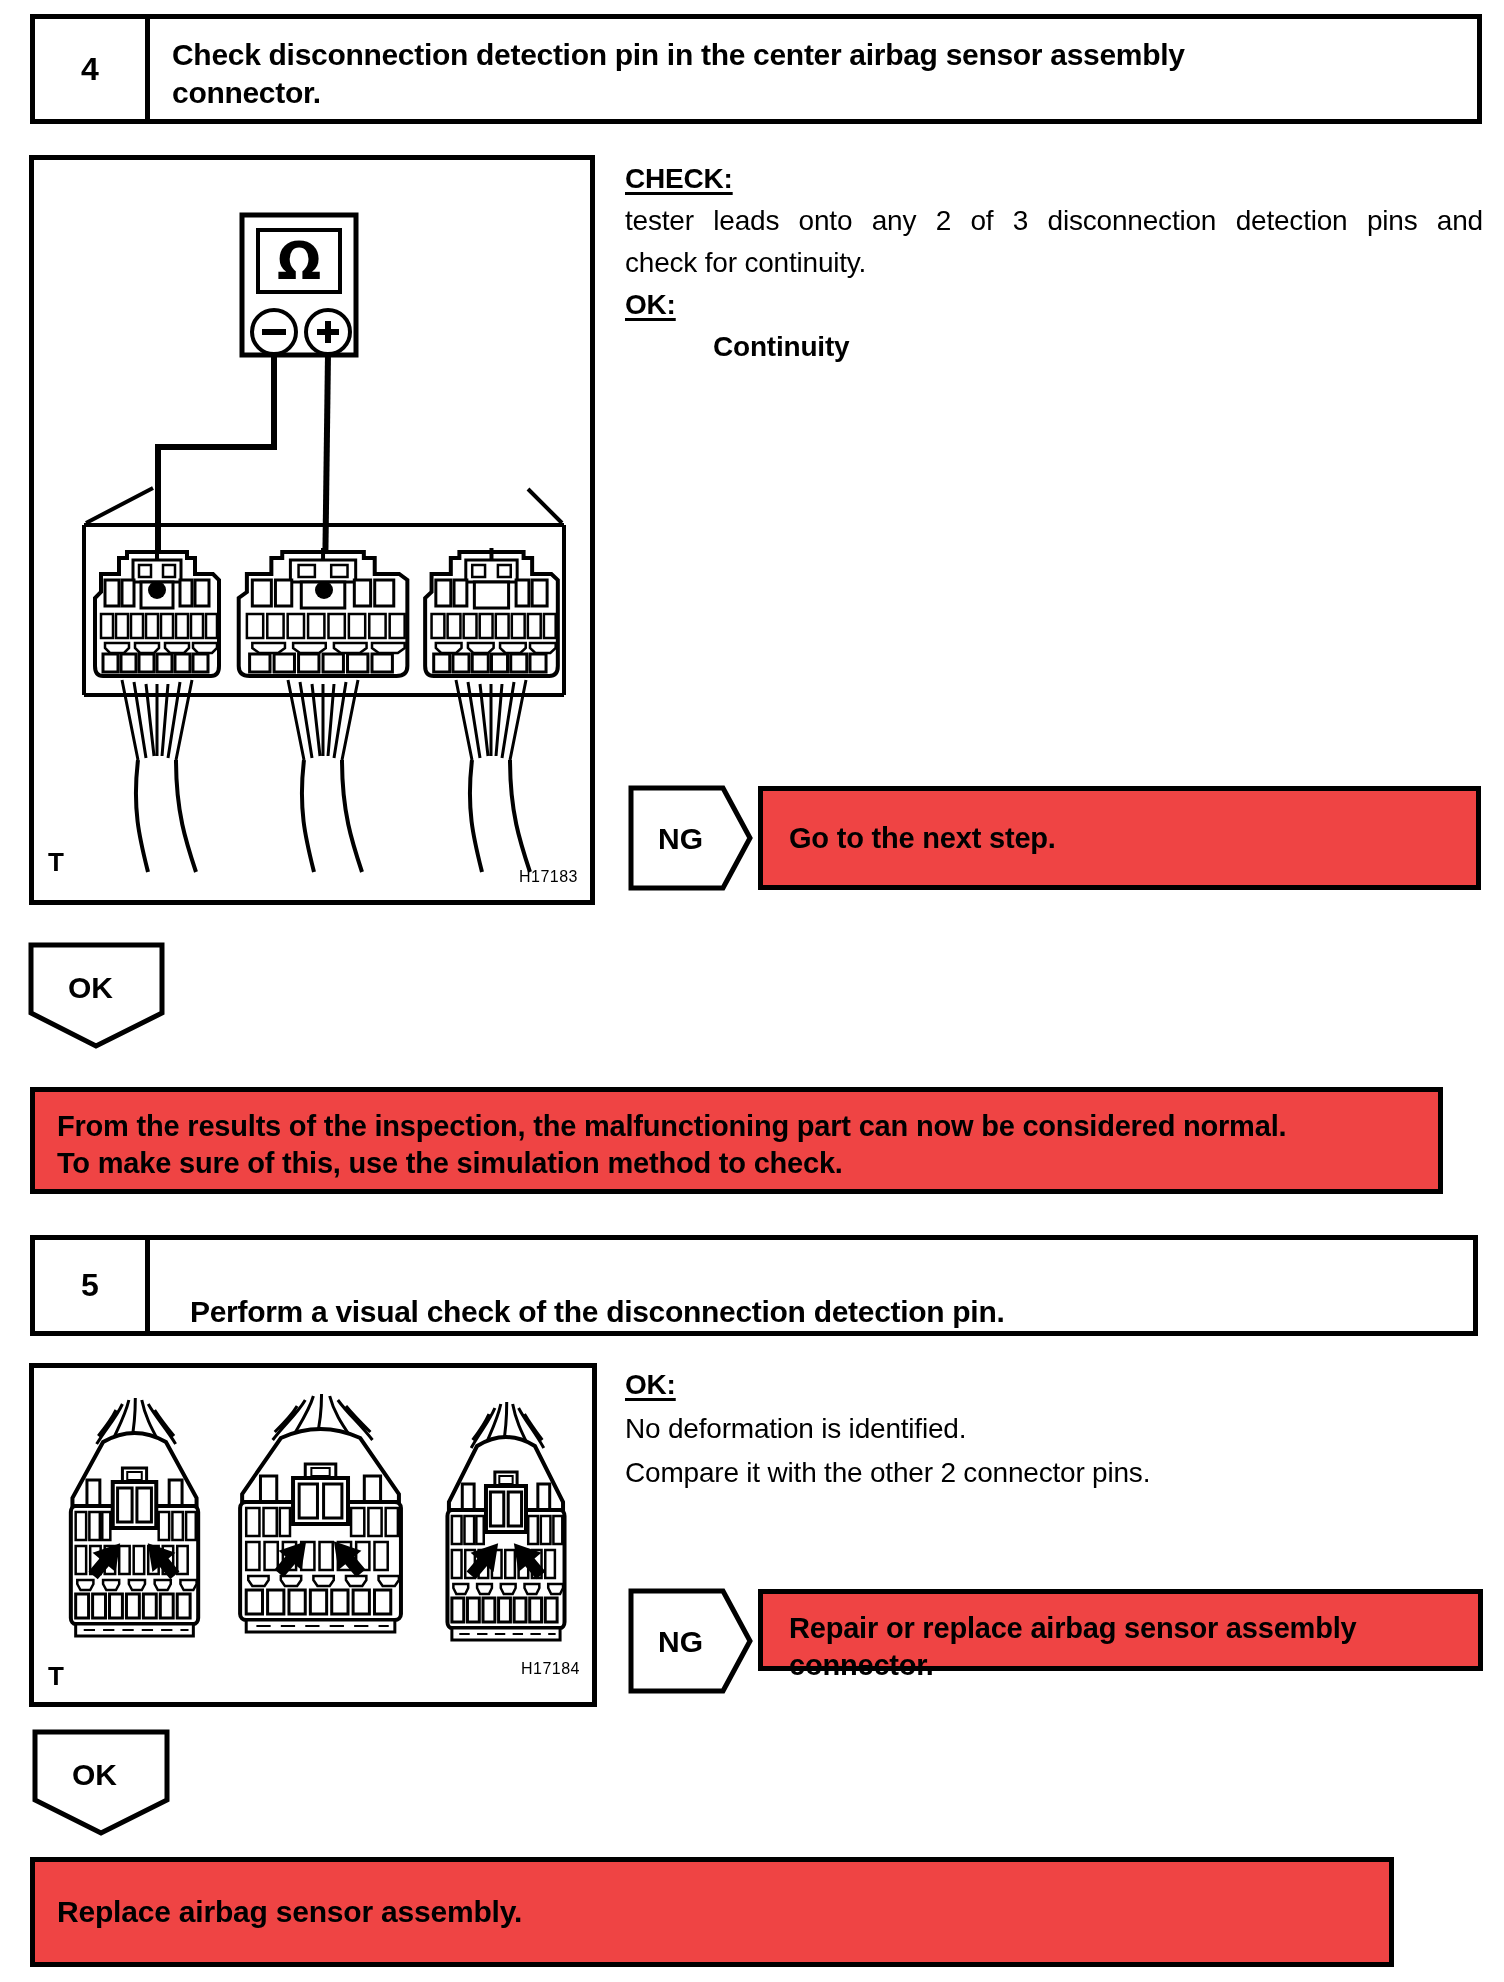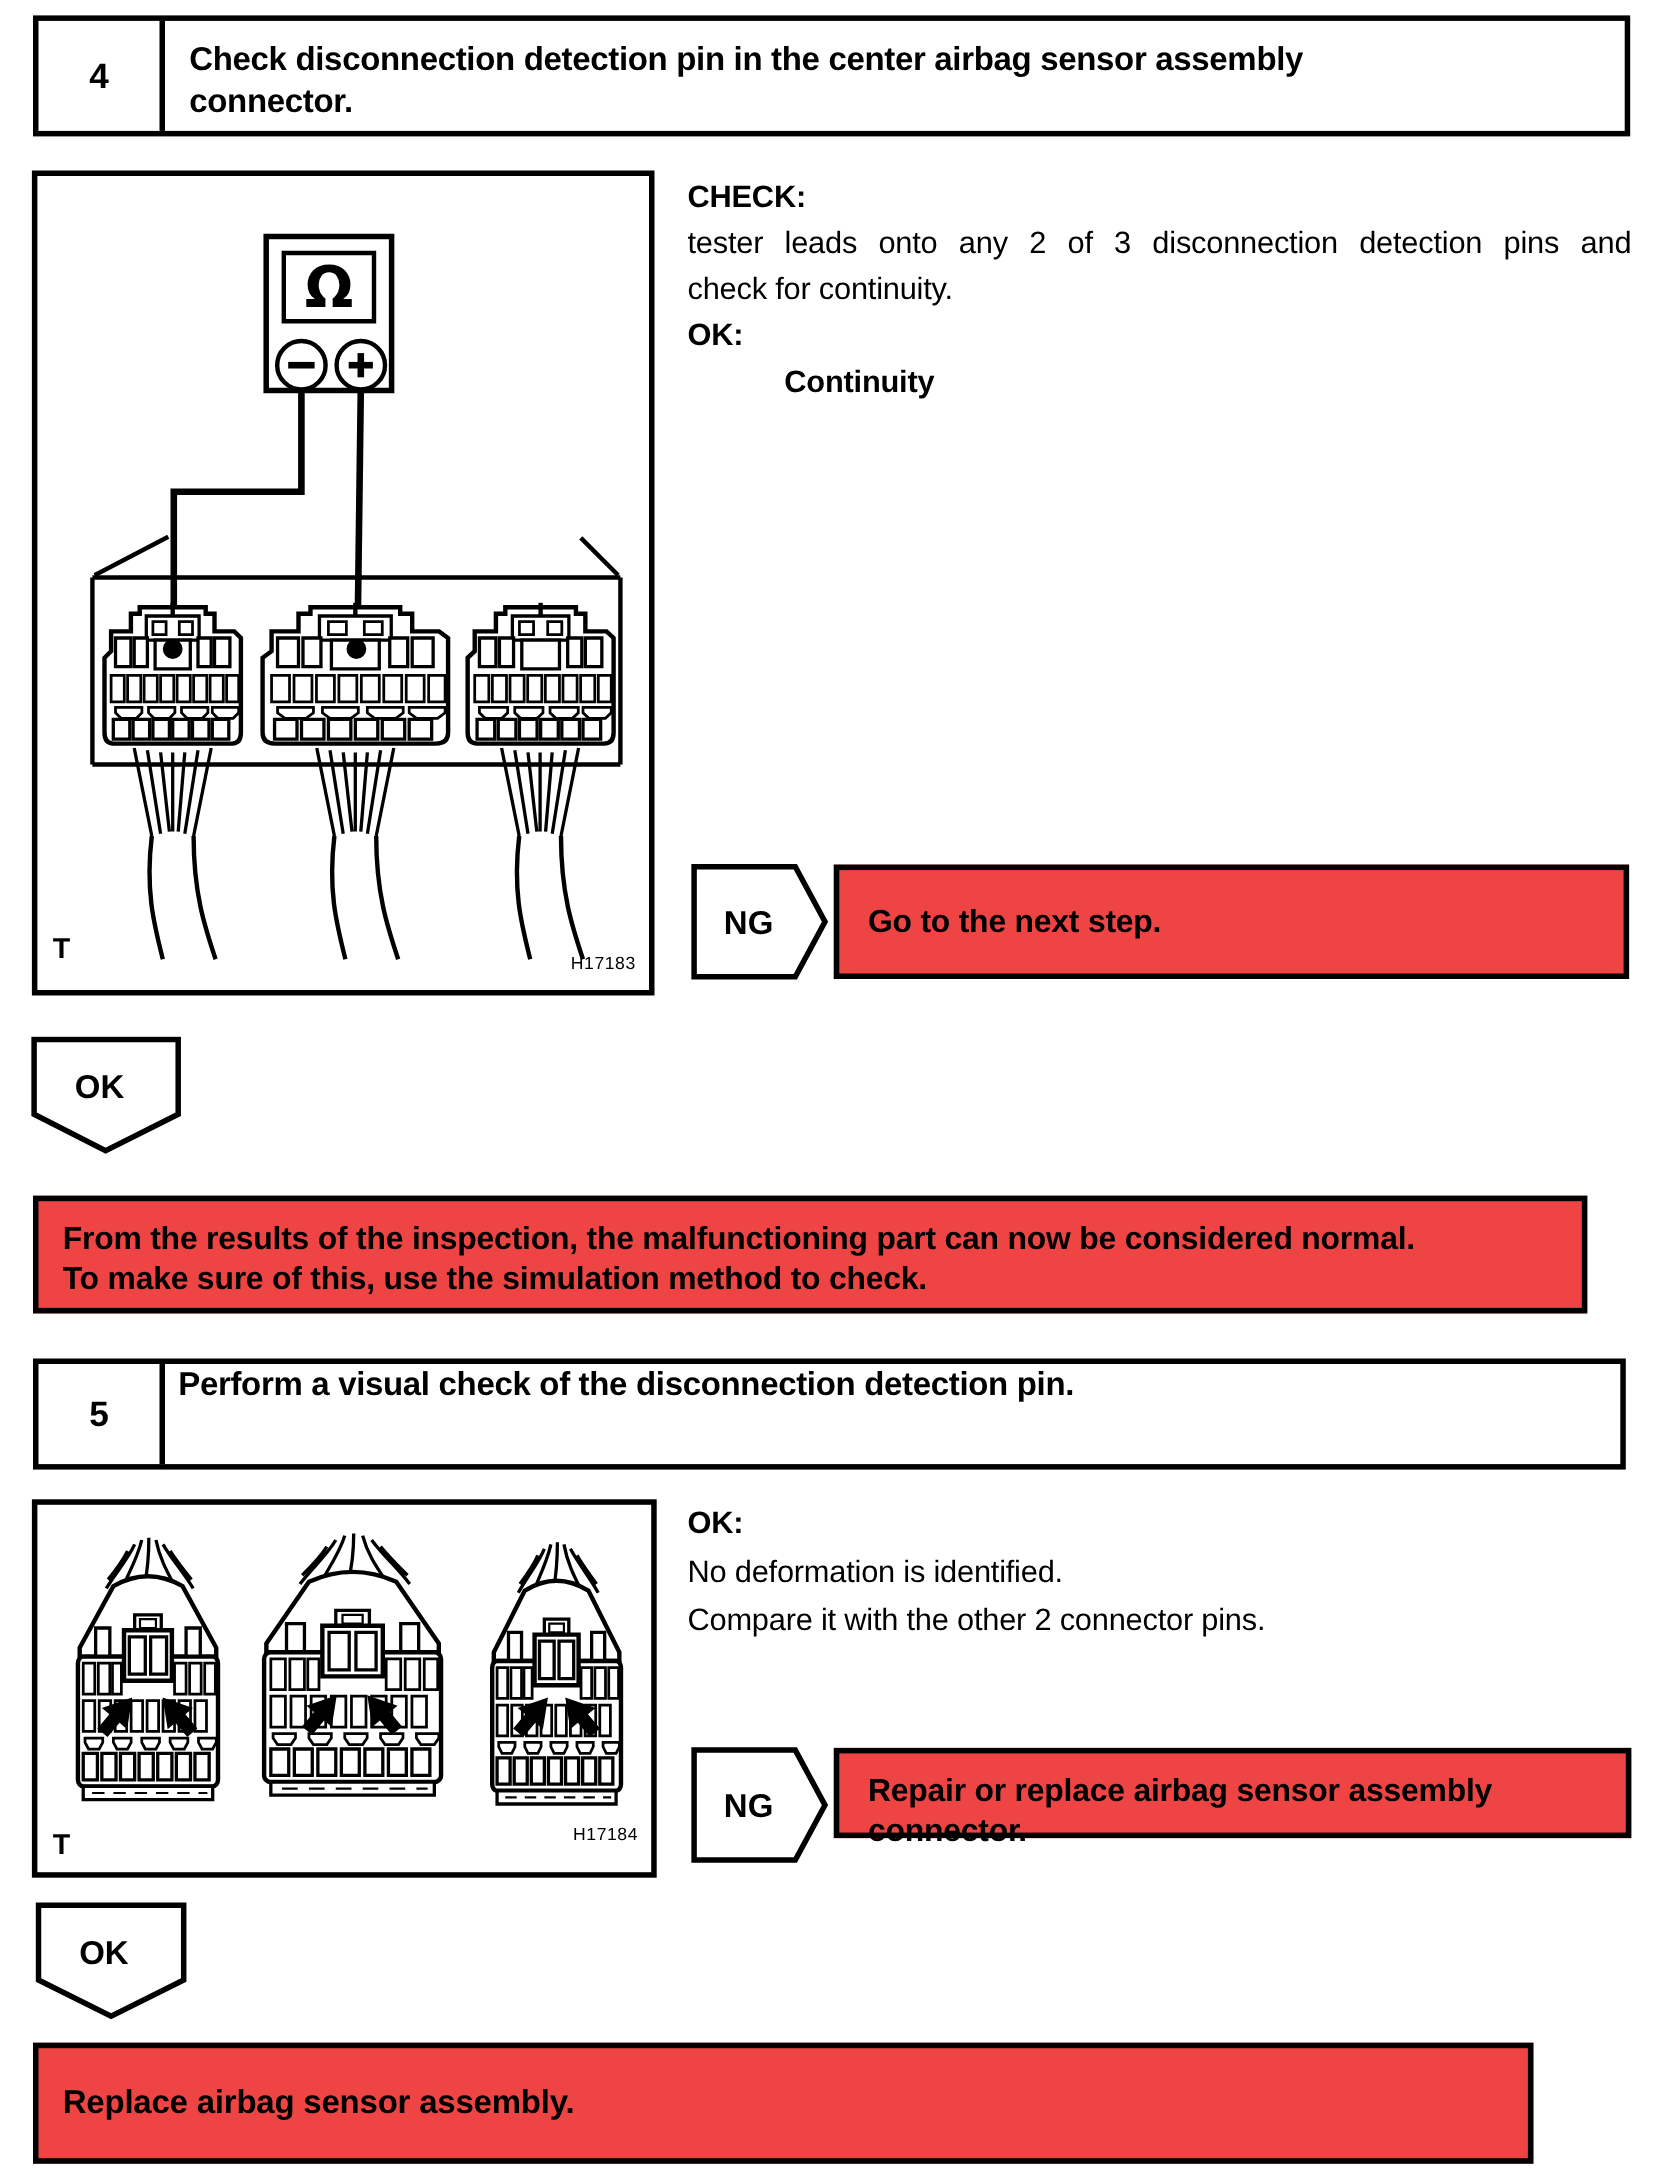--- a/index.html
+++ b/index.html
@@ -15,31 +15,31 @@
   .stephdr { border:5px solid #000; background:#fff; display:flex; }
   .stepnum {
     width:115px; flex:0 0 115px; border-right:5px solid #000;
     display:flex; align-items:center; justify-content:center;
     font-weight:700; font-size:32px;
   }
   .steptitle {
     padding:17px 24px 0 22px; font-weight:700; font-size:30px;
     line-height:38px; letter-spacing:-0.3px;
   }
-  .steptitle.center { padding:0 12px; display:flex; align-items:flex-start; }
+  .steptitle.center { padding:0 40px; display:flex; align-items:flex-end; }
   .nowrap { white-space:nowrap; }
 
   
   .figure { border:5px solid #000; background:#fff; }
   .figT  { position:absolute; font-weight:700; font-size:26px; }
   .figId { position:absolute; font-weight:400; font-size:16px; letter-spacing:0.5px; }
 
   
   .textcol { font-size:28px; line-height:42px; letter-spacing:-0.2px; }
-  .h { font-weight:700; text-decoration-thickness:3px; text-underline-offset:4px; }
+  .h { font-weight:700; text-decoration:underline; text-decoration-thickness:3px; text-underline-offset:4px; }
   .just { text-align:justify; text-align-last:justify; }
   .okval { font-weight:700; padding-left:88px; }
   .textcol5 { font-size:28px; line-height:44px; letter-spacing:-0.2px; }
 
   
   .flowbox { border:5px solid #000; background:#ef4444; font-weight:700; font-size:29px; letter-spacing:-0.2px; }
   .vcenter { display:flex; align-items:center; }
   .resulttext { line-height:37px; }
 
   svg path, svg rect, svg line, svg circle, svg polygon, svg use {

